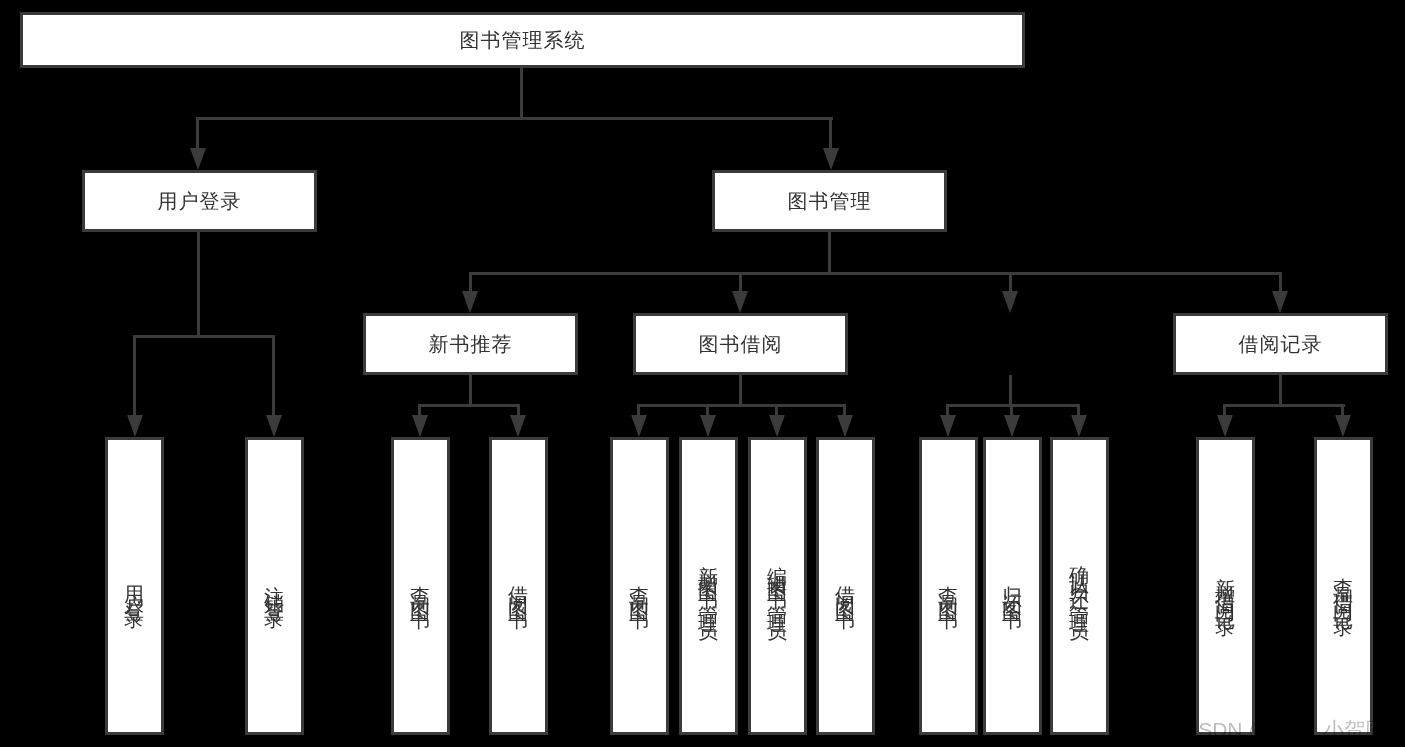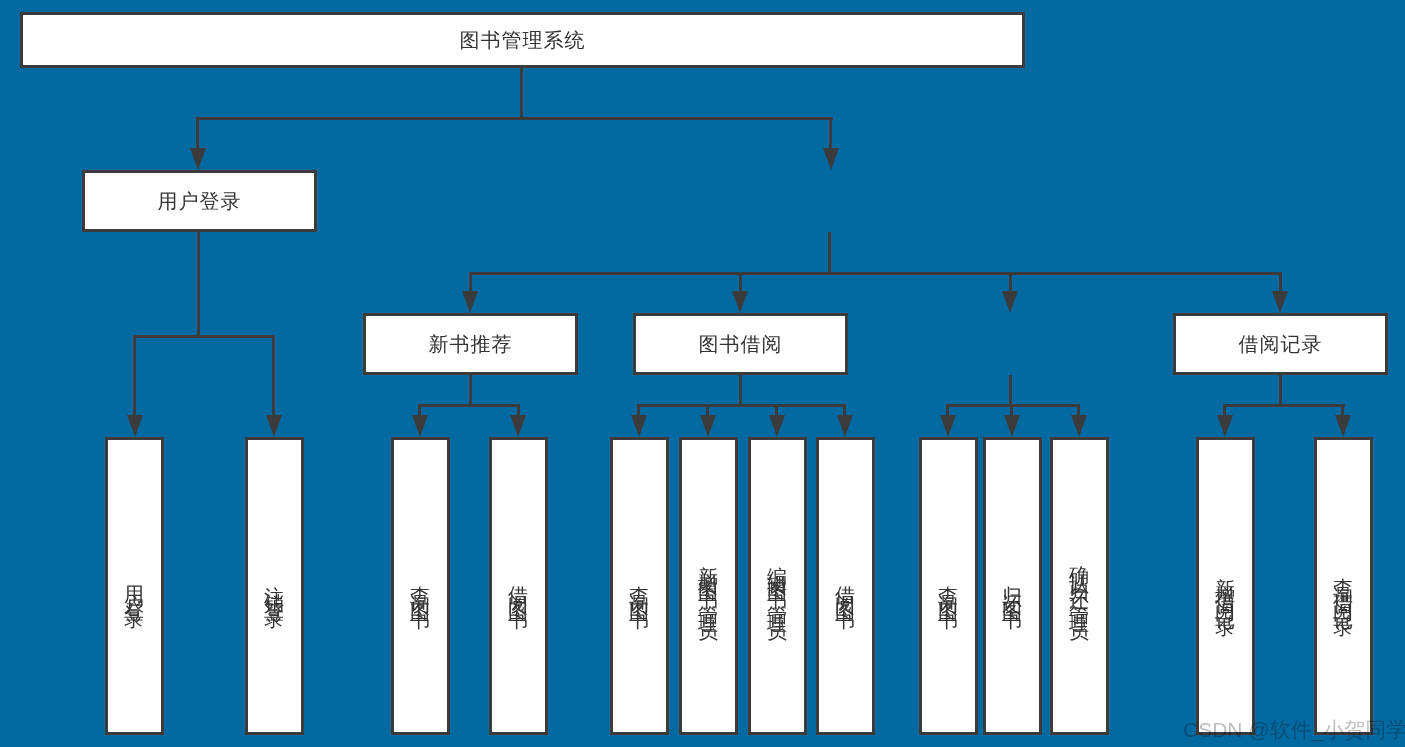--- a/index.html
+++ b/index.html
@@ -1,17 +1,17 @@
 <!DOCTYPE html>
 <html><head>
 <meta charset="utf-8">
 <style>
   html,body{margin:0;padding:0;background:#fff;}
   .canvas{
-    position:relative;width:1405px;height:747px;background:#0369a1;
+    position:relative;width:1405px;height:747px;background:#000000;
     font-family:"Liberation Sans","DejaVu Sans",sans-serif;color:#333333;overflow:hidden;
   }
   
   .node{
     position:absolute;box-sizing:border-box;border:3px solid #3b3b3b;background:#ffffff;
     display:flex;align-items:center;justify-content:center;
     font-size:20px;letter-spacing:1px;color:#333333;
   }
   .root{left:20px;top:12px;width:1005px;height:56px;}
   .l1{top:170px;width:235px;height:62px;}
@@ -44,20 +44,21 @@
   <div class="node root">图书管理系统</div>
 
   <i class="vl" style="left:520px;top:68px;height:51px"></i>
   <i class="hl" style="left:196px;top:117px;width:637px"></i>
   <i class="vl" style="left:196px;top:117px;height:33px"></i>
   <i class="ah" style="left:190px;top:148px"></i>
   <i class="vl" style="left:829px;top:117px;height:33px"></i>
   <i class="ah" style="left:823px;top:148px"></i>
 
   <div class="node l1" style="left:82px">用户登录</div>
+  <div class="node l1" style="left:712px">图书管理</div>
 
   <i class="vl" style="left:197px;top:232px;height:105px"></i>
   <i class="hl" style="left:133px;top:335px;width:142px"></i>
   <i class="vl" style="left:133px;top:335px;height:80px"></i>
   <i class="ah" style="left:127px;top:415px"></i>
   <i class="vl" style="left:272px;top:335px;height:80px"></i>
   <i class="ah" style="left:266px;top:415px"></i>
 
   <i class="vl" style="left:828px;top:232px;height:42px"></i>
   <i class="hl" style="left:469px;top:272px;width:813px"></i>

